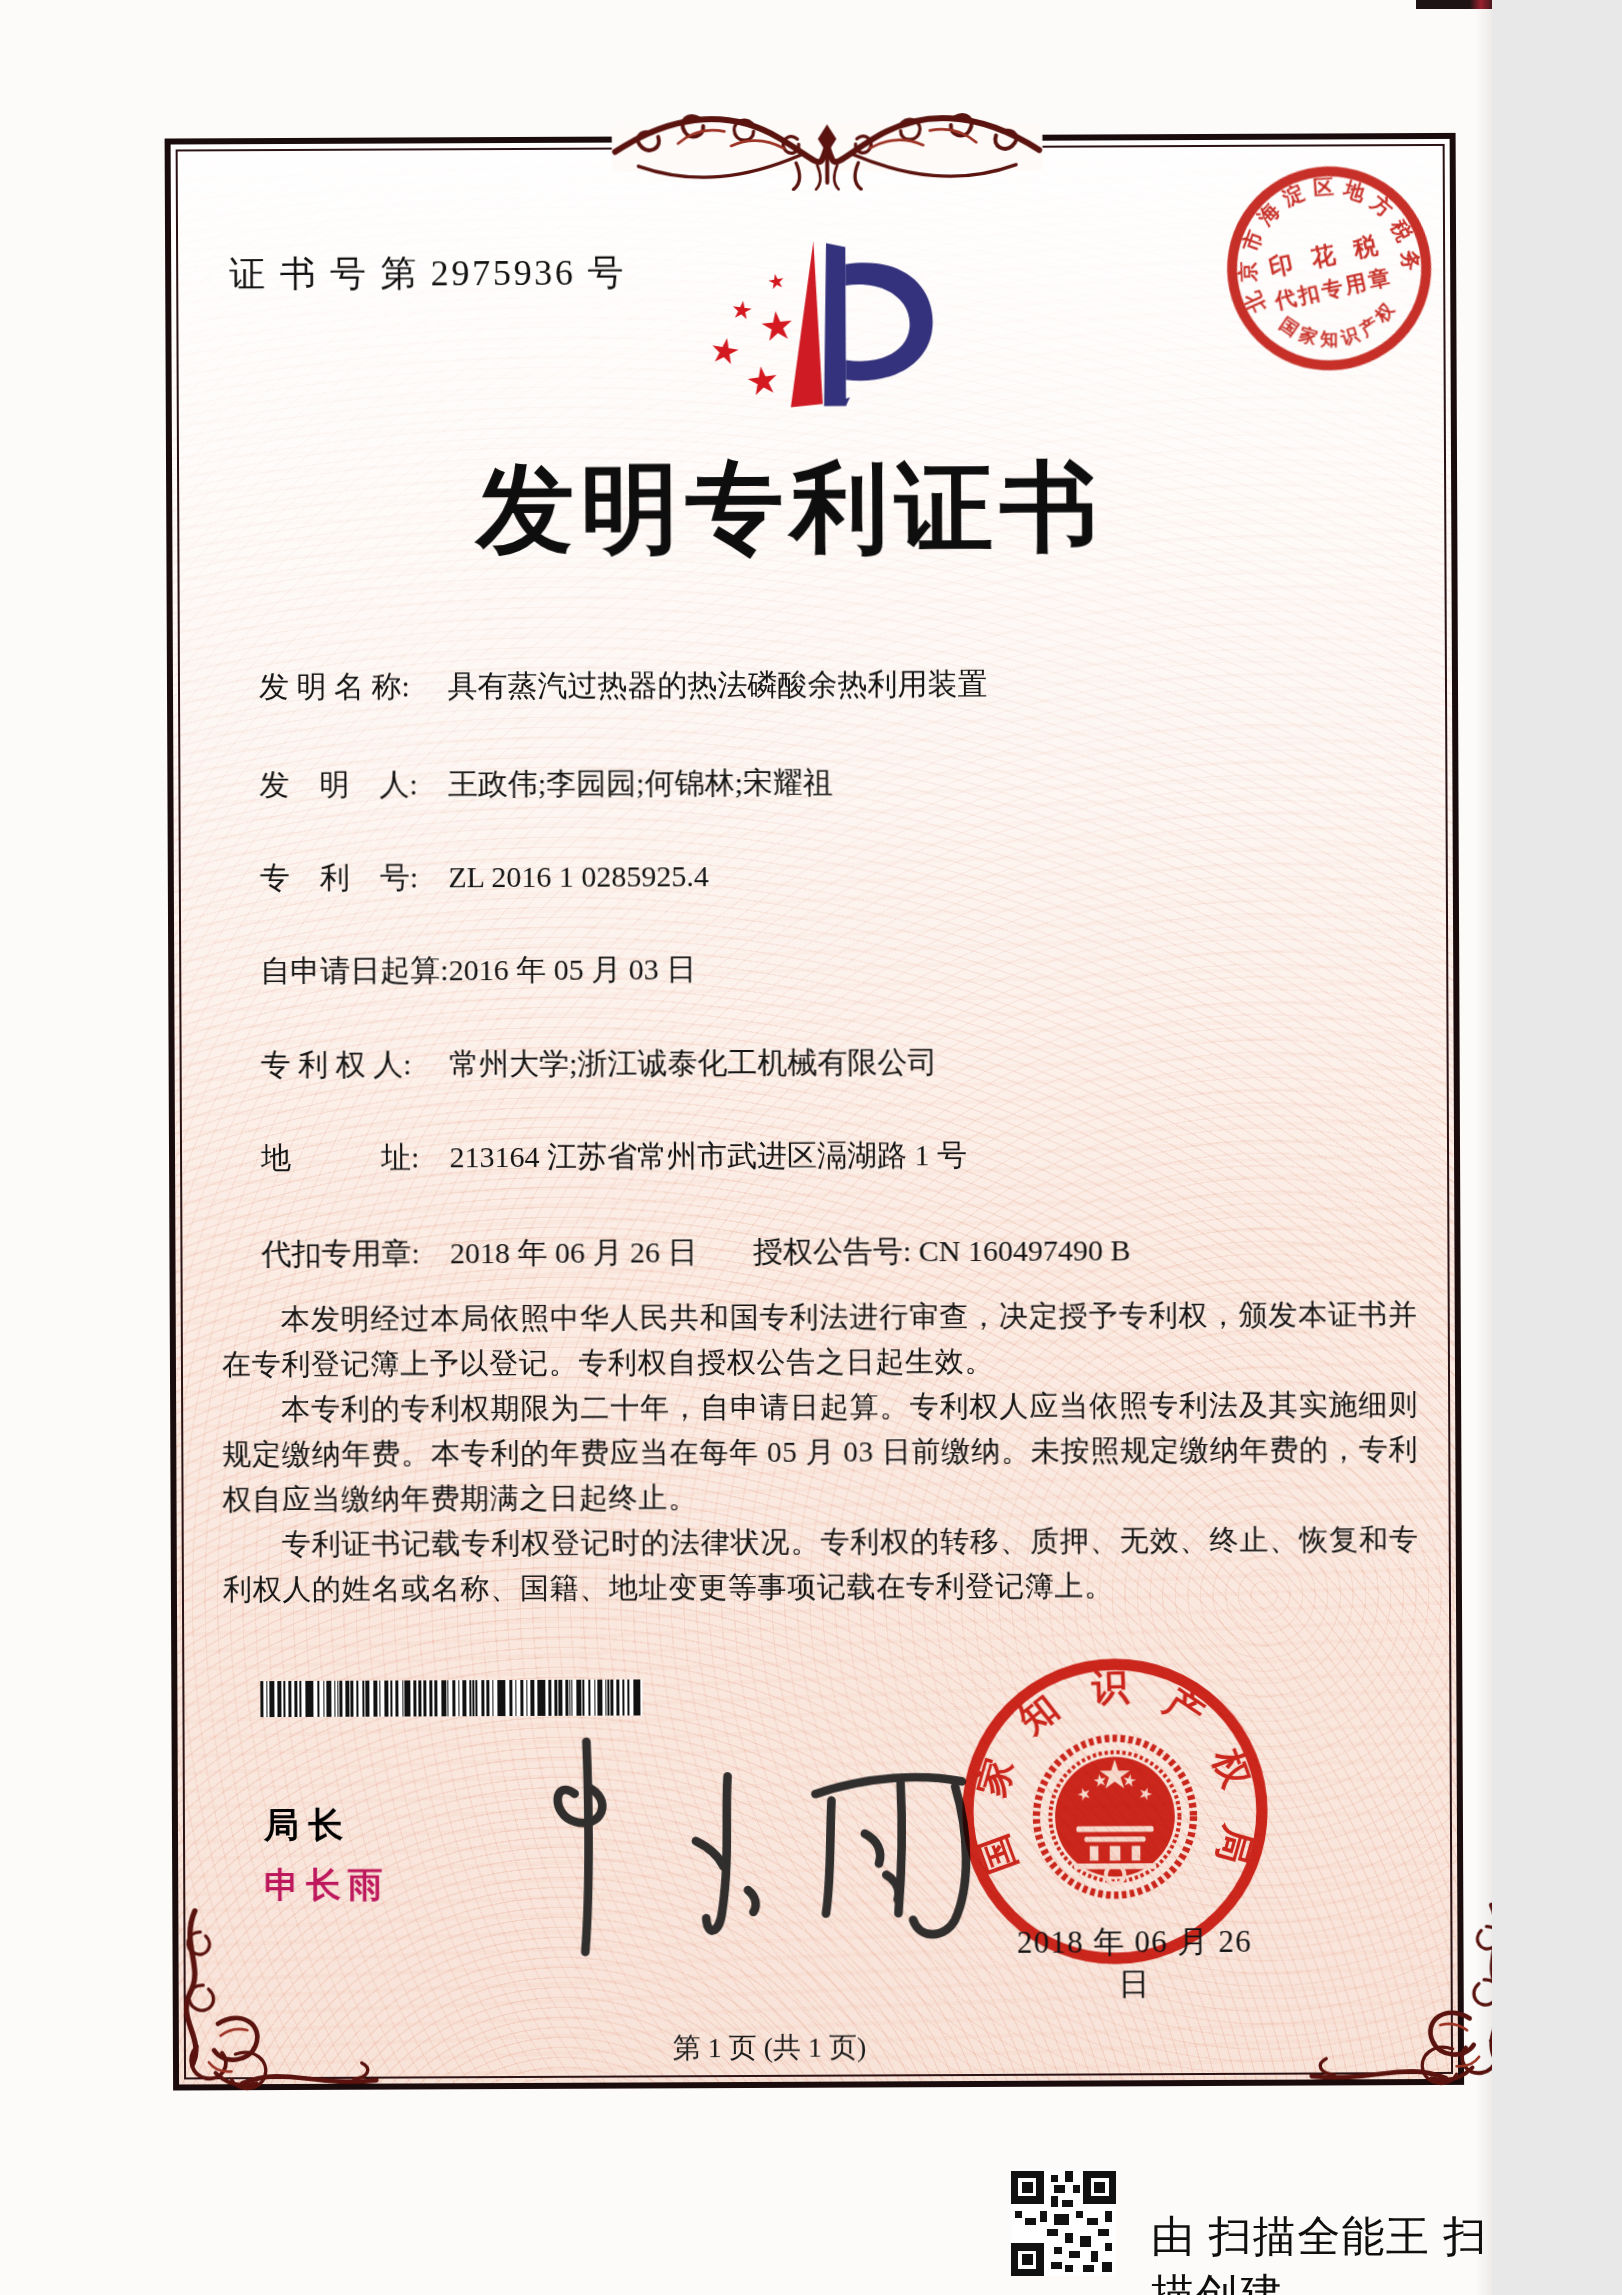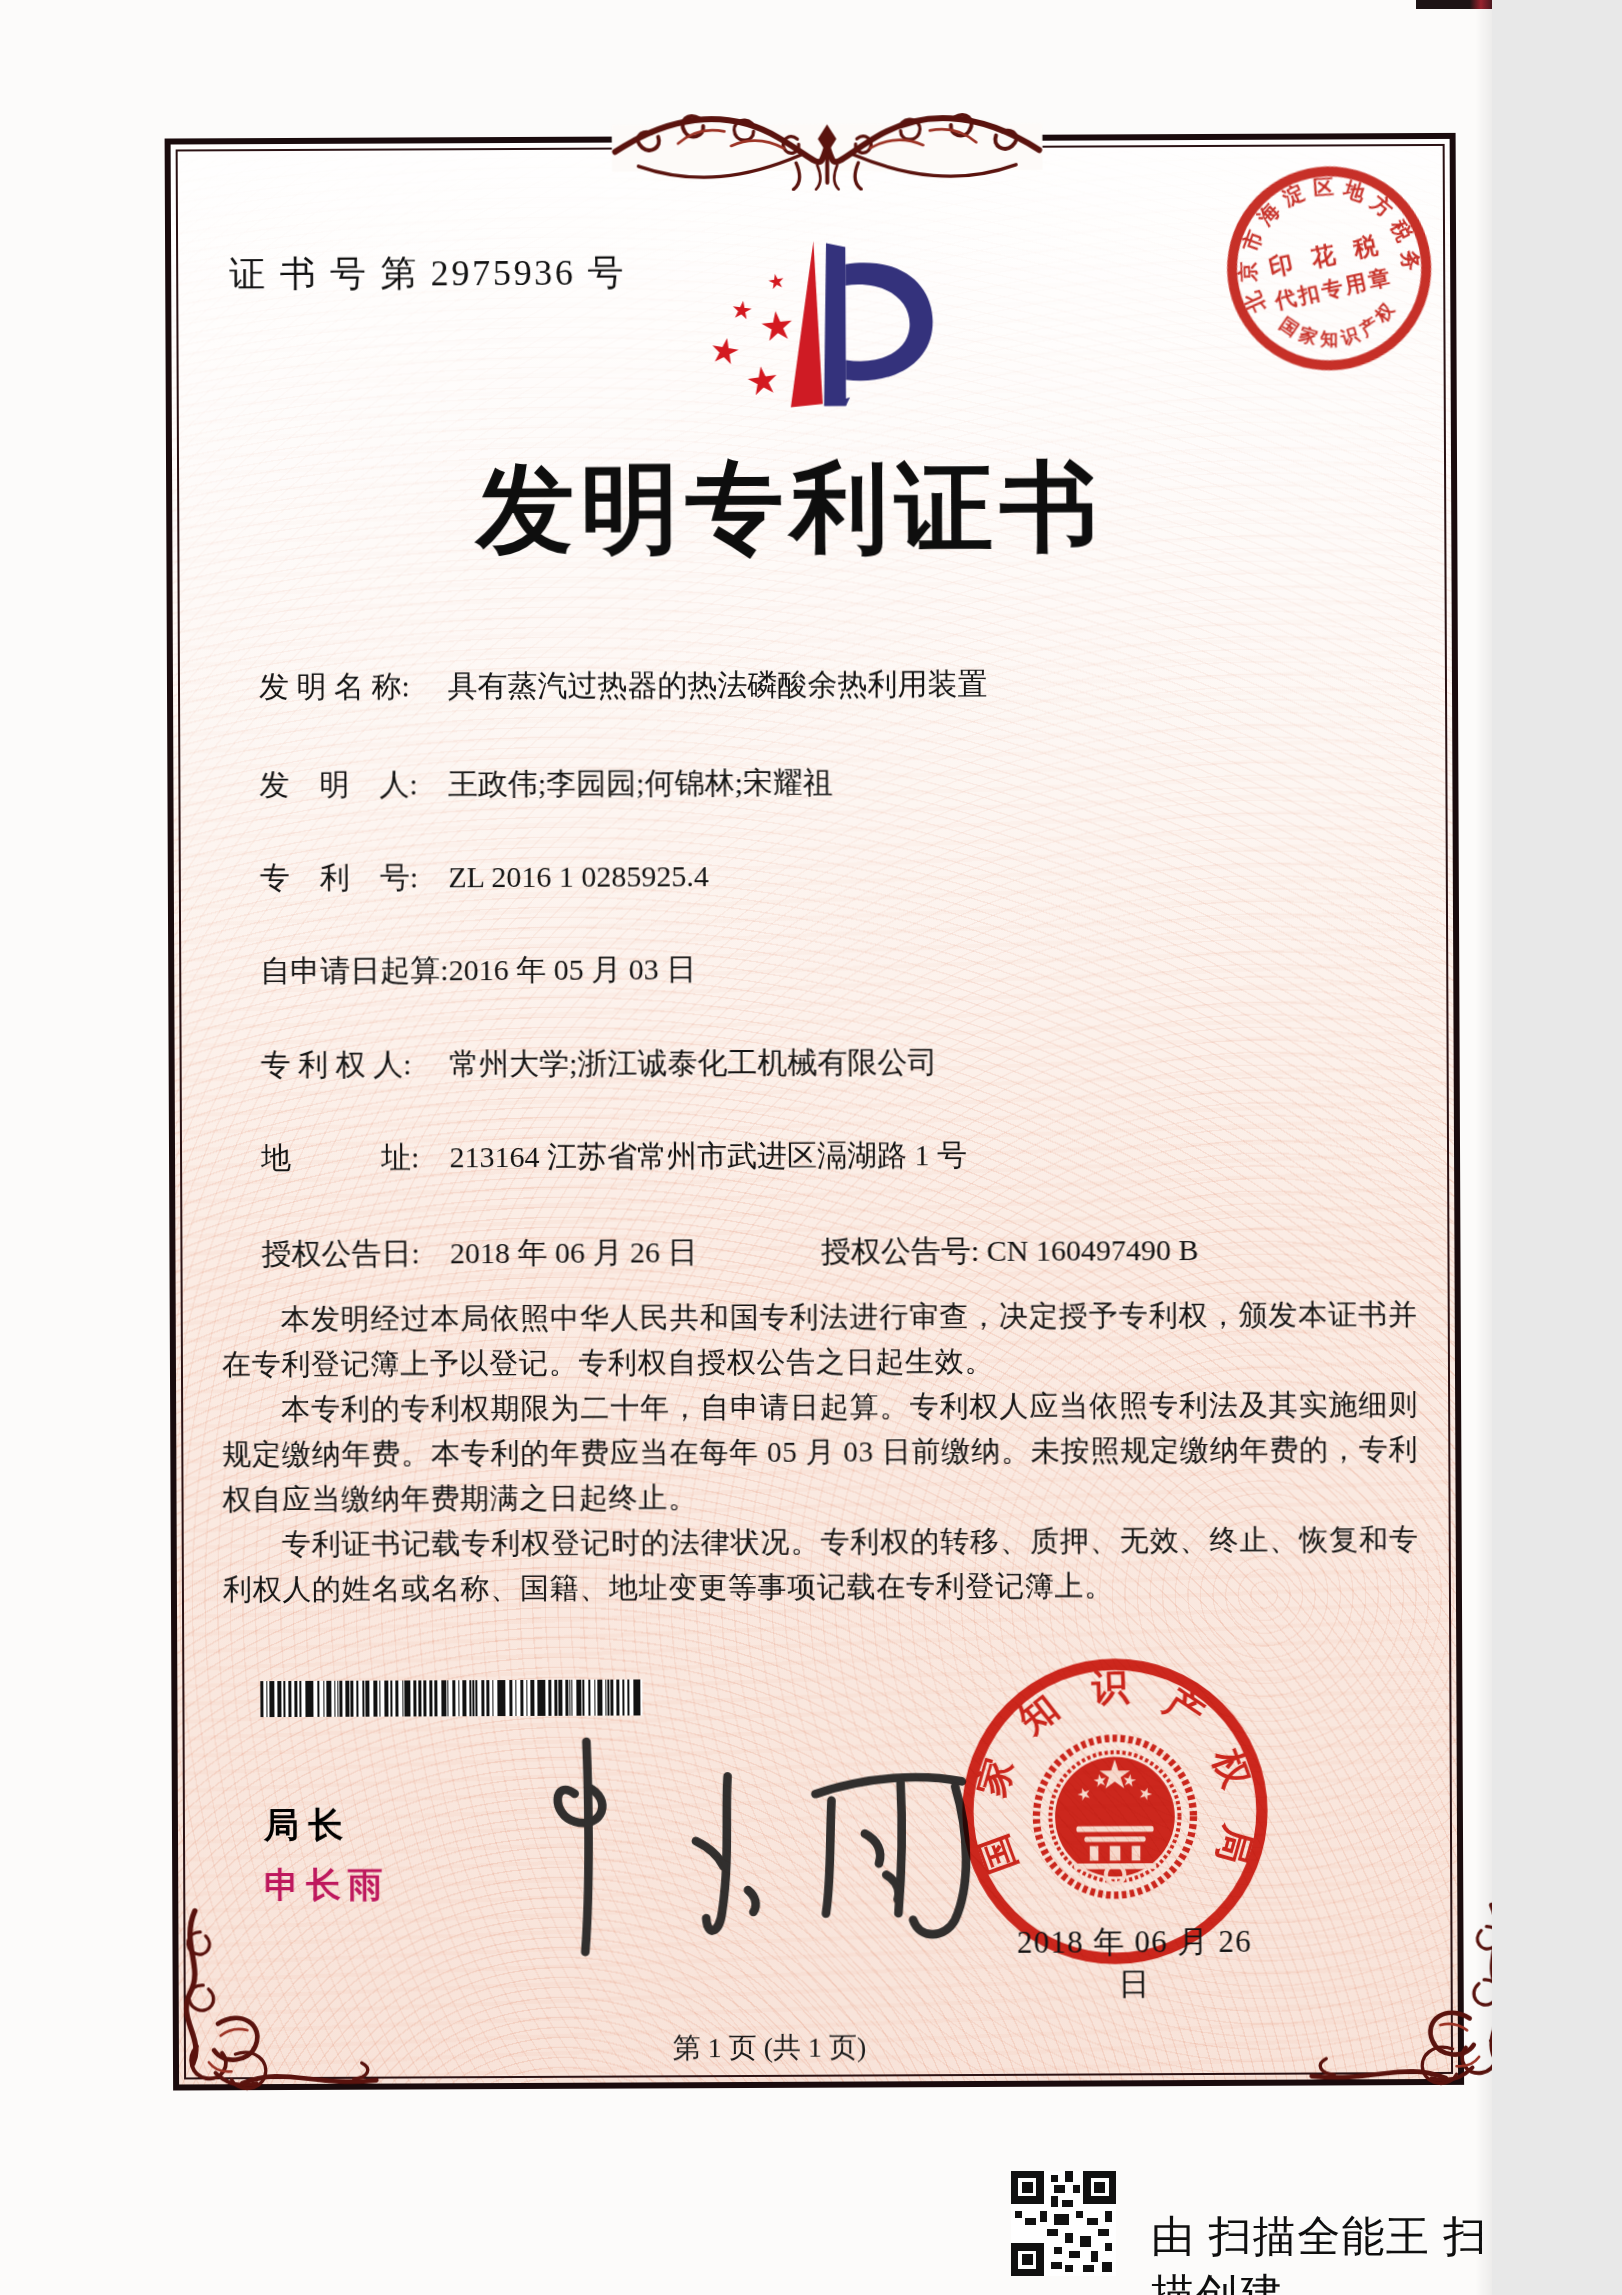--- a/index.html
+++ b/index.html
@@ -22,21 +22,21 @@
   .deco{position:absolute;}
   .cert-no{position:absolute;left:233px;top:248px;font-size:36px;letter-spacing:2.7px;color:#111;}
   .logo{position:absolute;left:699px;top:230px;}
   .tax-stamp{position:absolute;left:1220px;top:158px;transform:rotate(-12deg);mix-blend-mode:multiply;opacity:.93;}
   .title{position:absolute;left:166px;top:444px;width:1254px;text-align:center;font-size:98px;
     font-weight:700;letter-spacing:6.7px;color:#0e0e0e;}
   .fields{position:absolute;left:261px;top:0;width:1171px;font-size:30px;}
   .field-row{position:absolute;left:0;white-space:nowrap;}
   .f-label{display:inline-block;width:181px;}
   .f-value{display:inline-block;}
-  .f-label2{display:inline-block;margin-left:116px;}
+  .f-label2{display:inline-block;margin-left:48px;}
   .body-text{position:absolute;left:221px;top:1295px;width:1196px;font-size:29px;line-height:45px;
     letter-spacing:0.7px;text-align:justify;color:#151515;}
   .body-text p{margin:0;text-indent:59px;}
   .barcode{position:absolute;left:258px;top:1679px;width:382px;height:36px;
     background:
       repeating-linear-gradient(90deg,#121212 0 2.7px,rgba(255,255,255,0) 2.7px 6px,#121212 6px 7.3px,rgba(255,255,255,0) 7.3px 11.3px),
       repeating-linear-gradient(90deg,#121212 0 1.3px,rgba(255,255,255,0) 1.3px 8.6px,#121212 8.6px 12px,rgba(255,255,255,0) 12px 19.3px);
     background-color:#fff;}
   .director-title{position:absolute;left:261px;top:1800px;font-size:35px;letter-spacing:9.3px;color:#000000;
     font-family:"Liberation Sans","DejaVu Sans",sans-serif;font-weight:600;}
@@ -173,21 +173,21 @@
       </div>
       <div class="field-row" style="top:1043px">
         <span class="f-label">专 利 权 人:</span>
         <span class="f-value">常州大学;浙江诚泰化工机械有限公司</span>
       </div>
       <div class="field-row" style="top:1136px">
         <span class="f-label">地　　　址:</span>
         <span class="f-value">213164 江苏省常州市武进区滆湖路 1 号</span>
       </div>
       <div class="field-row" style="top:1232px">
-        <span class="f-label">授权公告日:</span>
+        <span class="f-label">代扣专用章:</span>
         <span class="f-value">2018 年 06 月 26 日</span>
         <span class="f-label2">授权公告号:</span>
         <span class="f-value">CN 160497490 B</span>
       </div>
     </div>
 
     <div class="body-text">
       <p>本发明经过本局依照中华人民共和国专利法进行审查，决定授予专利权，颁发本证书并在专利登记簿上予以登记。专利权自授权公告之日起生效。</p>
       <p>本专利的专利权期限为二十年，自申请日起算。专利权人应当依照专利法及其实施细则规定缴纳年费。本专利的年费应当在每年 05 月 03 日前缴纳。未按照规定缴纳年费的，专利权自应当缴纳年费期满之日起终止。</p>
       <p>专利证书记载专利权登记时的法律状况。专利权的转移、质押、无效、终止、恢复和专利权人的姓名或名称、国籍、地址变更等事项记载在专利登记簿上。</p>

